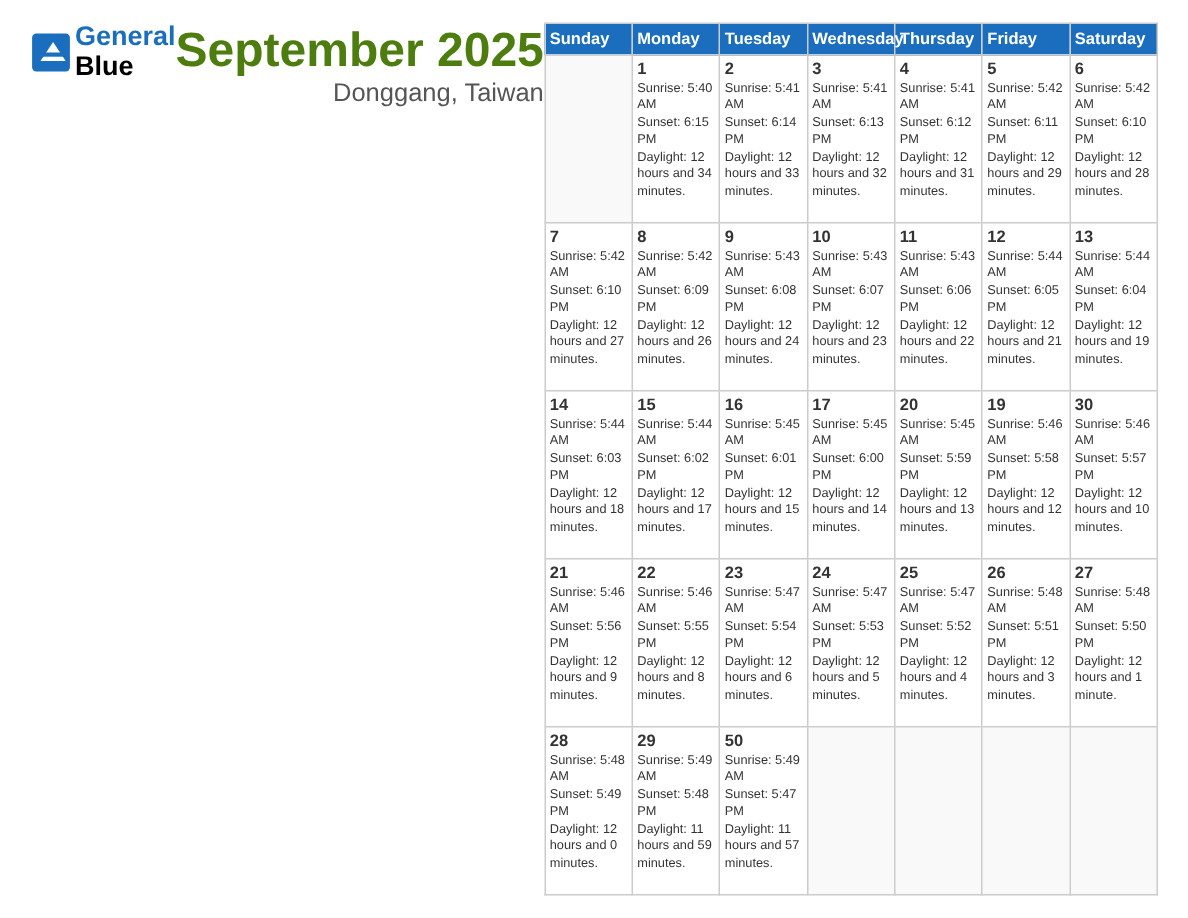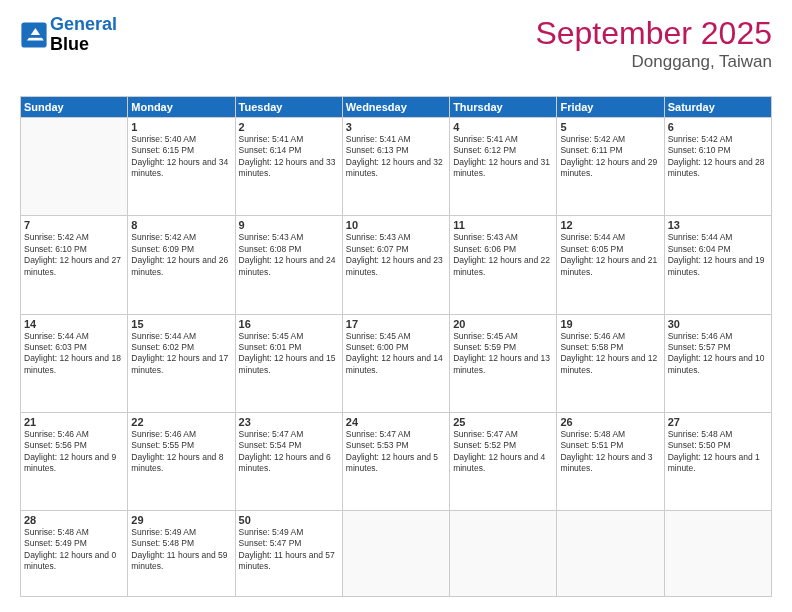--- a/index.html
+++ b/index.html
@@ -8,21 +8,20 @@
       background: #fff;
       width: 792px;
       height: 612px;
       overflow: hidden;
     }
     .page {
       width: 792px;
       height: 612px;
       padding: 15px 20px;
       display: flex;
-      flex-direction: column;
     }
     .header {
       display: flex;
       justify-content: space-between;
       align-items: flex-start;
       margin-bottom: 8px;
     }
     .logo {
       display: flex;
       align-items: center;
@@ -39,33 +38,32 @@
     .logo-icon {
       width: 28px;
       height: 28px;
       margin-right: 2px;
     }
     .title-block {
       text-align: right;
     }
     .month-title {
       font-size: 32px;
-      font-weight: normal;
-      color: #be185d;
+      font-weight: bold;
+      color: #4d7c0f;
     }
     .location {
       font-size: 17px;
       color: #555;
     }
     .calendar {
       flex: 1;
       border-collapse: collapse;
       width: 100%;
       table-layout: fixed;
-      margin-top: 16px;
     }
     .calendar th {
       background-color: #1a6ebd;
       color: #fff;
       font-size: 11px;
       font-weight: bold;
       padding: 4px 3px;
       text-align: left;
       border: 1px solid #ccc;
     }

